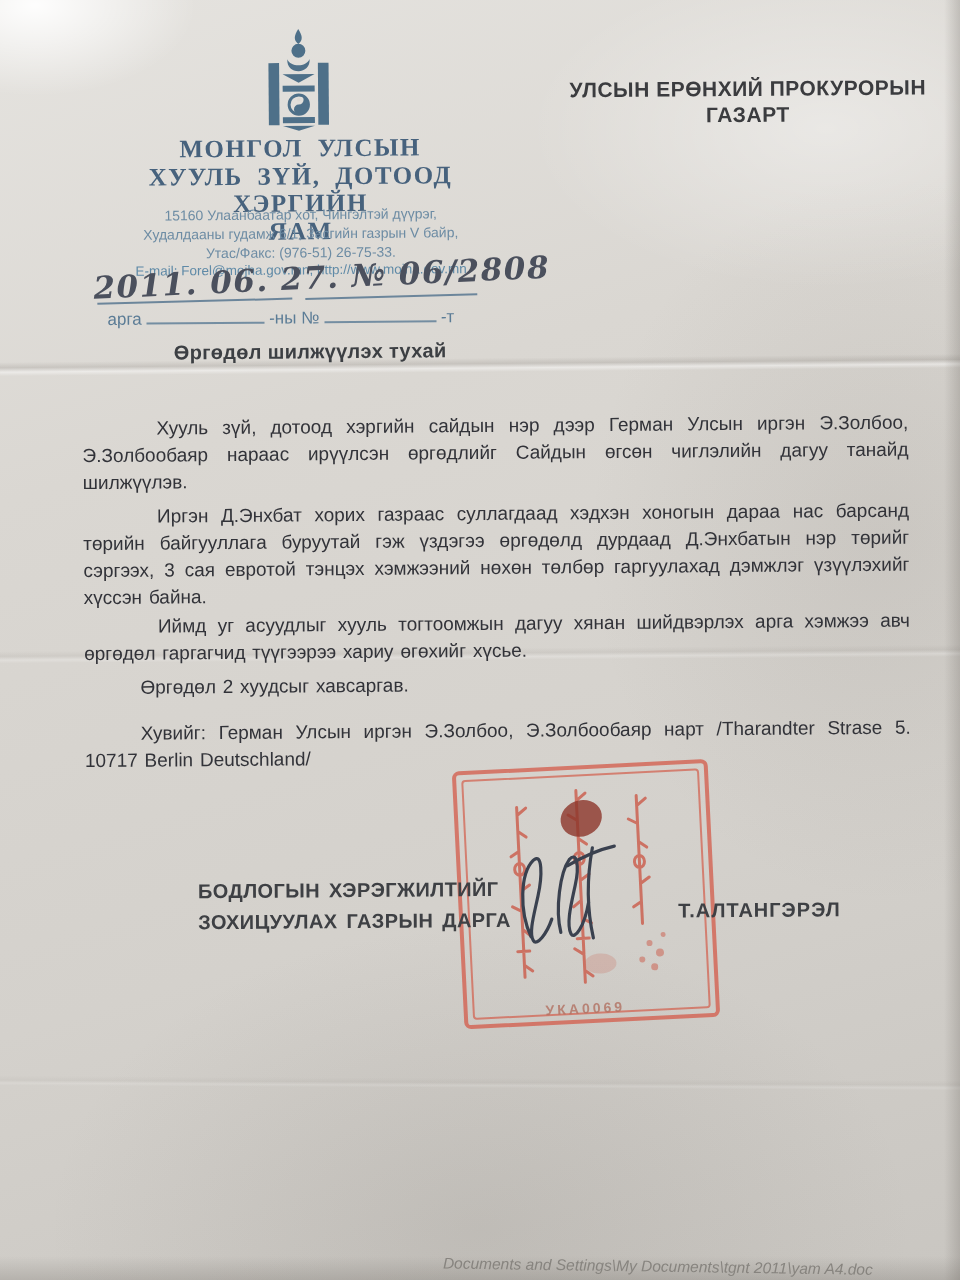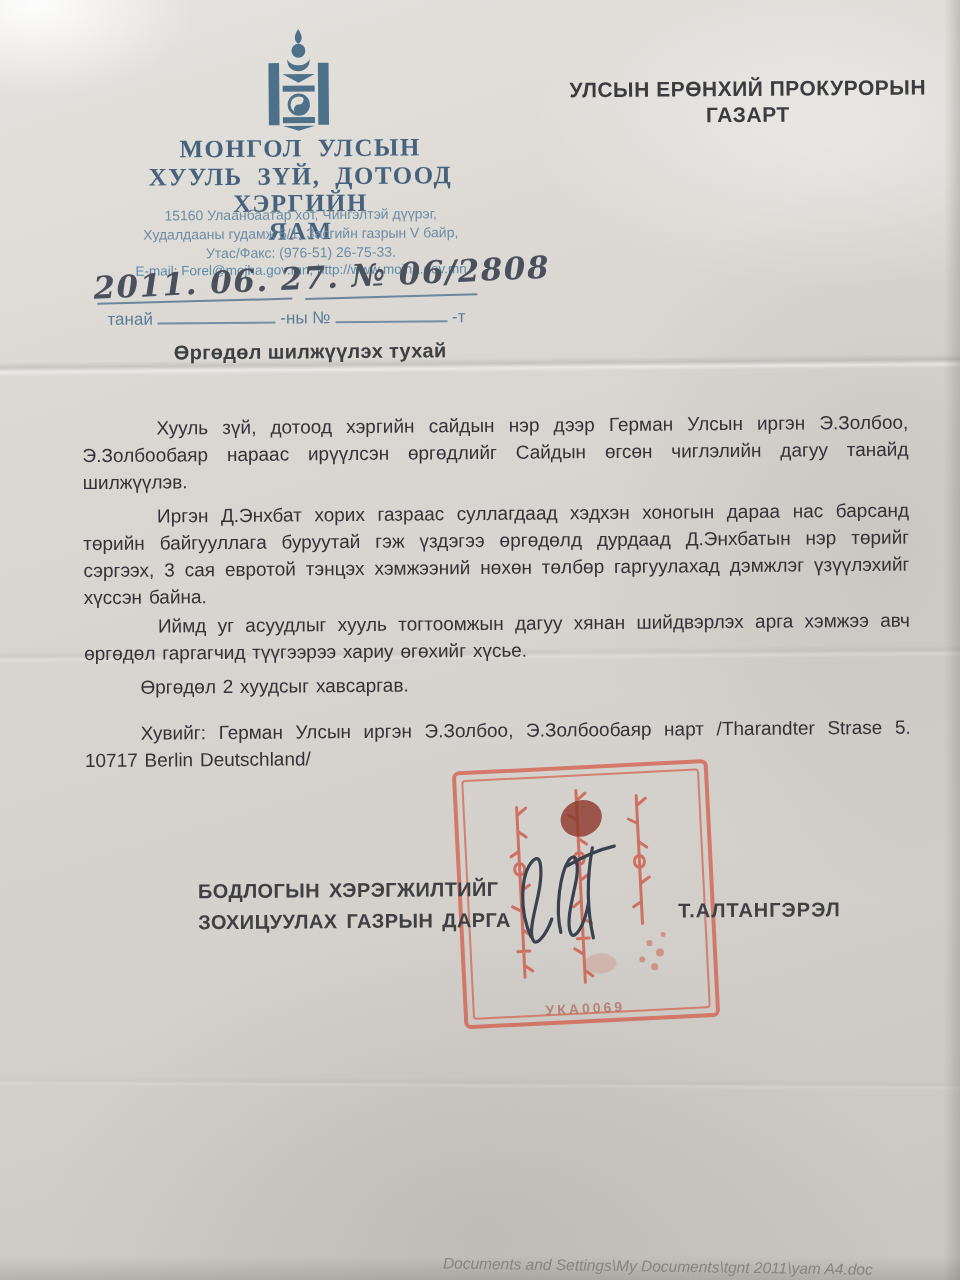--- a/index.html
+++ b/index.html
@@ -124,21 +124,21 @@
     <div class="prosecutor">
       <div>УЛСЫН ЕРӨНХИЙ ПРОКУРОРЫН</div>
       <div>ГАЗАРТ</div>
     </div>
 
     <div class="handwriting">2011. 06. 27. № 06/2808</div>
     <div class="hand-underline hu-1"></div>
     <div class="hand-underline hu-2"></div>
 
     <div class="form-line">
-      <span>танай</span>
+      <span>арга</span>
       <span class="blank b1"></span>
       <span>-ны №</span>
       <span class="blank b2"></span>
       <span>-т</span>
     </div>
 
     <div class="subject">Өргөдөл шилжүүлэх тухай</div>
 
     <p class="para p1">Хууль зүй, дотоод хэргийн сайдын нэр дээр Герман Улсын иргэн Э.Золбоо, Э.Золбообаяр нараас ирүүлсэн өргөдлийг Сайдын өгсөн чиглэлийн дагуу танайд шилжүүлэв.</p>
     <p class="para p2">Иргэн Д.Энхбат хорих газраас суллагдаад хэдхэн хоногын дараа нас барсанд төрийн байгууллага буруутай гэж үздэгээ өргөдөлд дурдаад Д.Энхбатын нэр төрийг сэргээх, 3 сая евротой тэнцэх хэмжээний нөхөн төлбөр гаргуулахад дэмжлэг үзүүлэхийг хүссэн байна.</p>

